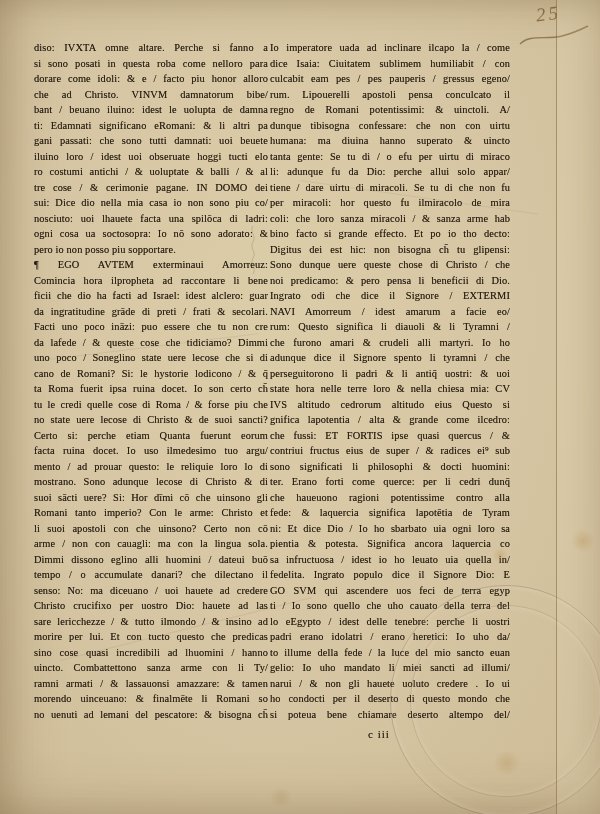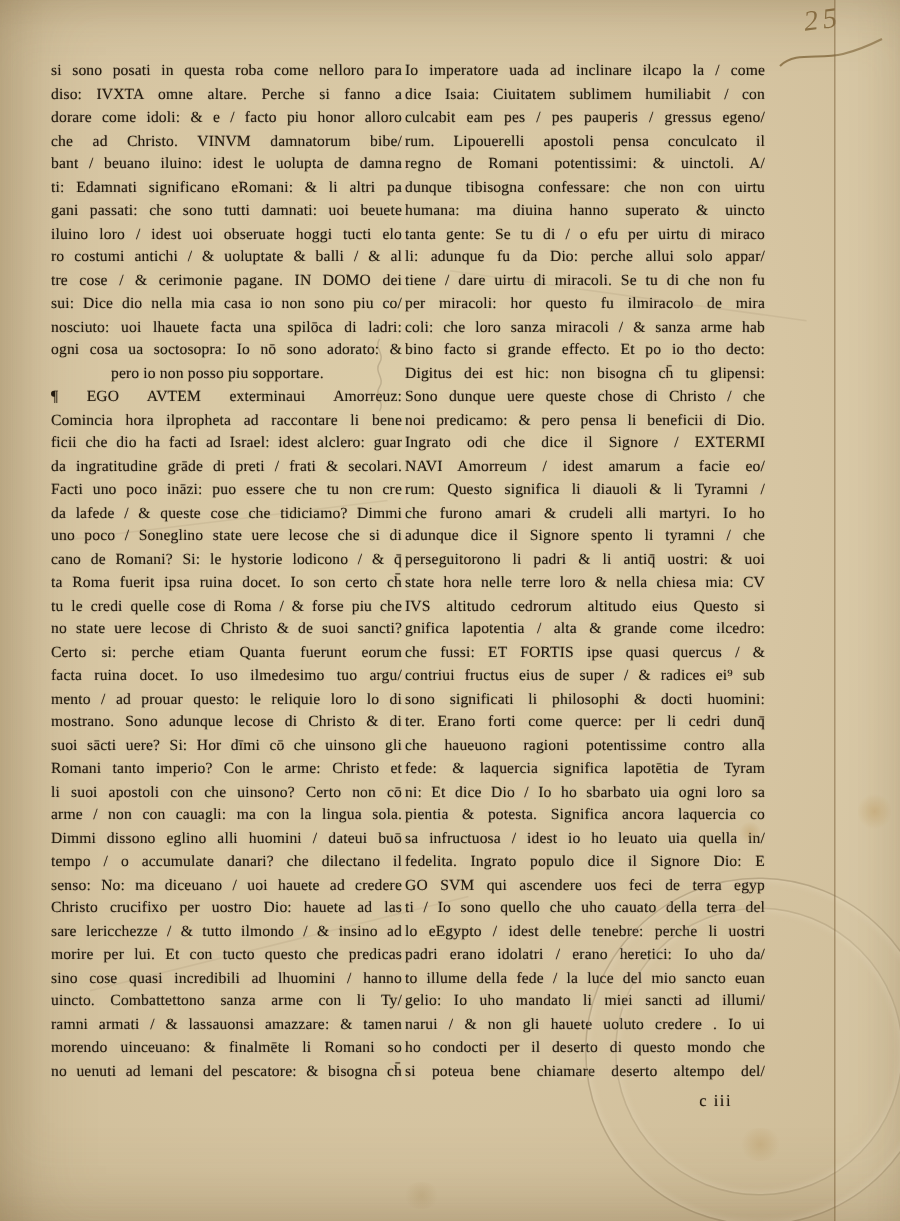--- a/index.html
+++ b/index.html
@@ -18,23 +18,23 @@
   .edge-line{position:absolute;top:0;left:556px;width:1px;height:814px;
              background:rgba(130,104,66,.55);}
   .edge-zone{position:absolute;top:0;left:557px;width:43px;height:814px;
              background:rgba(248,238,214,.12);}
   
   .col{position:absolute;top:40px;color:#241b10;font-size:10.4px;line-height:15.5px;
        letter-spacing:.1px;text-shadow:0 0 .6px rgba(36,27,16,.55);}
   .col-left{left:34px;width:234px;}
   .col-right{left:270px;width:240px;}
   .tline{white-space:nowrap;overflow:hidden;text-align:justify;text-align-last:justify;}
-  .tline.short{text-align-last:left;margin-left:40px;}
+  .tline.short{text-align-last:left;}
   .signature{position:absolute;left:270px;top:728px;width:240px;box-sizing:border-box;
-             padding-right:22px;text-align:right;color:#241b10;font-size:11px;
+             padding-right:22px;text-align:center;color:#241b10;font-size:11px;
              letter-spacing:1px;text-shadow:0 0 .6px rgba(36,27,16,.5);}
   
   .folio{position:absolute;left:524px;top:2px;width:66px;height:44px;color:#7c6136;}
   .folio .digits{position:absolute;left:12px;top:1px;font-style:italic;font-size:19px;
                  transform:rotate(-7deg);letter-spacing:3px;opacity:.85;}
   .folio svg{position:absolute;left:-8px;top:22px;}
   
   .stamp{position:absolute;border-radius:50%;border:1.5px solid rgba(112,94,64,.28);
          box-shadow:inset 0 0 6px rgba(255,248,230,.25);}
   .stamp.outer{left:390px;top:585px;width:230px;height:230px;}
@@ -61,22 +61,22 @@
 <body>
 
 <div class="stage">
   <div class="page"></div>
 
   <div class="crease c1"></div>
   <div class="crease c2"></div>
   <div class="crease c3"></div>
 
   <div class="col col-left">
+      <div class="tline">diso: IVXTA omne altare. Perche si fanno a</div>
       <div class="tline">si sono posati in questa roba come nelloro para</div>
-      <div class="tline">diso: IVXTA omne altare. Perche si fanno a</div>
       <div class="tline">dorare come idoli: &amp; e / facto piu honor alloro</div>
       <div class="tline">che ad Christo. VINVM damnatorum bibe/</div>
       <div class="tline">bant / beuano iluino: idest le uolupta de damna</div>
       <div class="tline">ti: Edamnati significano eRomani: &amp; li altri pa</div>
       <div class="tline">gani passati: che sono tutti damnati: uoi beuete</div>
       <div class="tline">iluino loro / idest uoi obseruate hoggi tucti elo</div>
       <div class="tline">ro costumi antichi / &amp; uoluptate &amp; balli / &amp; al</div>
       <div class="tline">tre cose / &amp; cerimonie pagane. IN DOMO dei</div>
       <div class="tline">sui: Dice dio nella mia casa io non sono piu co/</div>
       <div class="tline">nosciuto: uoi lhauete facta una spilōca di ladri:</div>

